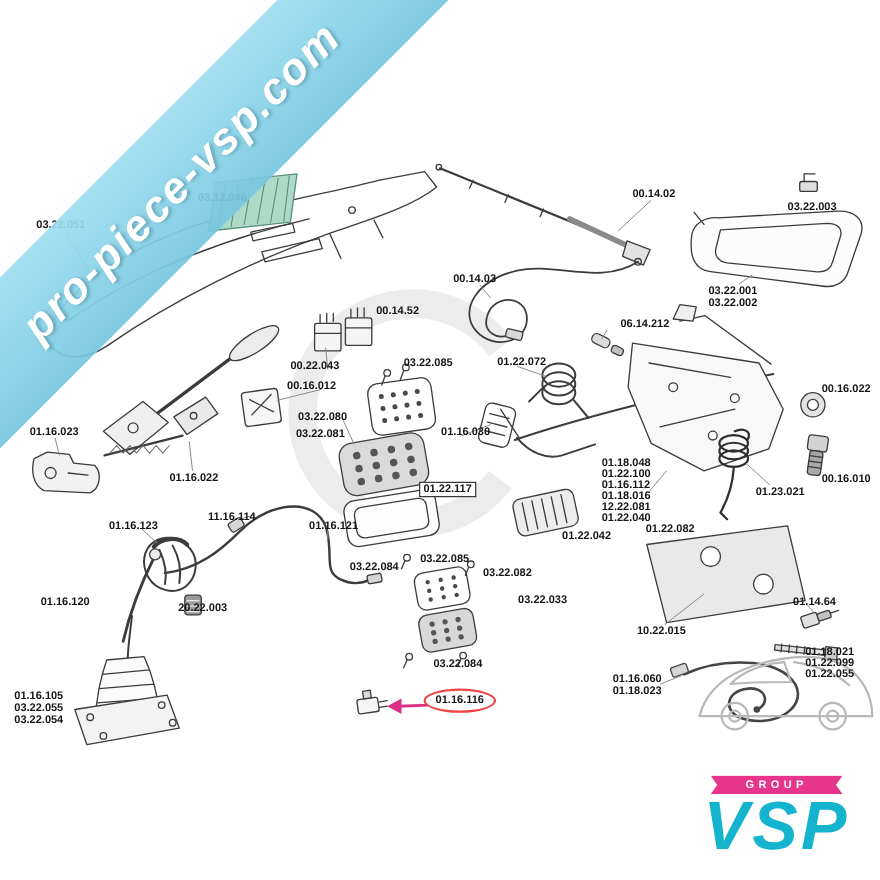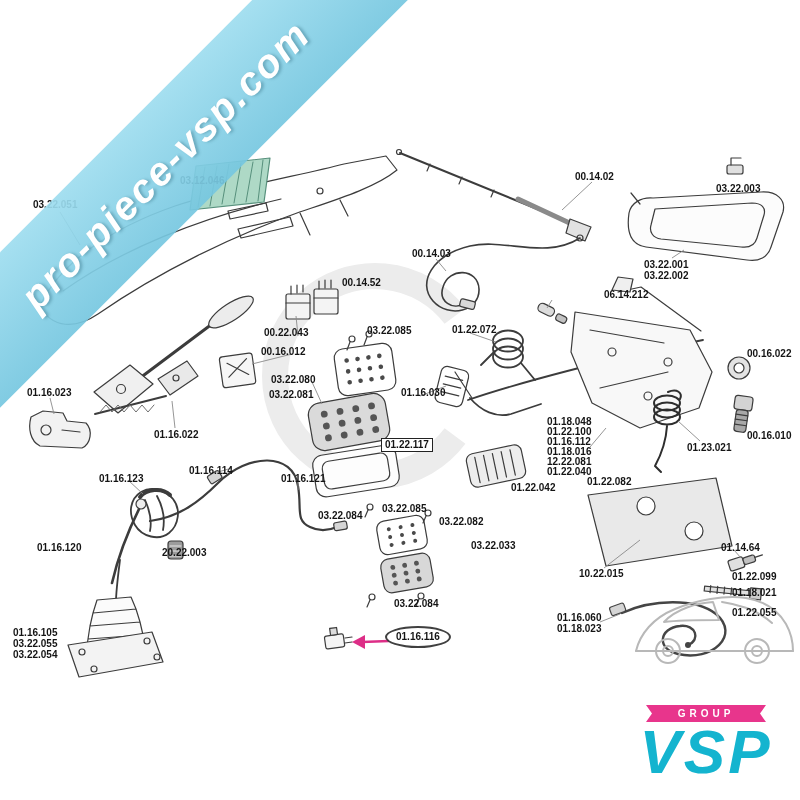--- a/index.html
+++ b/index.html
@@ -6,21 +6,21 @@
   .stage{position:relative;width:800px;height:800px;overflow:hidden;background:#fff;
          font-family:"Liberation Sans",sans-serif;}
   svg.diagram{position:absolute;left:0;top:0;z-index:1;}
   .copyright{position:absolute;left:188px;top:476px;z-index:2;font-size:36px;font-weight:bold;
              color:#c7c7c7;opacity:.55;letter-spacing:4px;white-space:nowrap;}
   .copyright i{font-style:italic;letter-spacing:1px;}
   .labels{position:absolute;left:0;top:0;width:800px;height:800px;z-index:3;}
   .part-label{position:absolute;font-size:10px;font-weight:bold;color:#141414;
               white-space:nowrap;line-height:1;}
   .part-label.boxed{border:1px solid #222;background:#fff;padding:1px 3px;}
-  .part-label.circled{border:2px solid #404040;border-radius:50%;padding:4px 9px;
+  .part-label.circled{border:2px solid #ef4444;border-radius:50%;padding:4px 9px;
                       margin-left:-9px;margin-top:-6px;background:rgba(255,255,255,.25);}
   .ribbon{position:absolute;left:-135px;top:110px;width:600px;height:110px;z-index:4;
           transform:rotate(-45deg);display:flex;align-items:center;justify-content:center;
           background:linear-gradient(180deg,rgba(158,221,239,.92),rgba(118,199,224,.92));}
   .ribbon span{font-size:40px;font-weight:bold;font-style:italic;color:#fff;letter-spacing:2px;
                text-shadow:2px 2px 3px rgba(60,120,140,.45);}
   .logo{position:absolute;right:8px;bottom:18px;z-index:5;width:172px;text-align:center;}
   .logo .pro{font-size:58px;font-weight:bold;font-style:italic;color:#14b4cf;line-height:.92;
              position:relative;display:inline-block;}
   .logo .pro .dot{position:absolute;right:-12px;top:4px;width:11px;height:11px;border-radius:50%;
@@ -349,21 +349,21 @@
 
   <div class="labels">
       <span class="part-label" style="left: 33px; top: 200px;">03.22.051</span>
       <span class="part-label" style="left: 180px; top: 176px;">03.12.046</span>
       <span class="part-label" style="left: 575px; top: 172px;">00.14.02</span>
       <span class="part-label" style="left: 716px; top: 184px;">03.22.003</span>
       <span class="part-label" style="left: 412px; top: 249px;">00.14.03</span>
       <span class="part-label" style="left: 644px; top: 260px;">03.22.001</span>
       <span class="part-label" style="left: 644px; top: 271px;">03.22.002</span>
       <span class="part-label" style="left: 342px; top: 278px;">00.14.52</span>
-      <span class="part-label" style="left: 560px; top: 290px; padding-left: 44px;">06.14.212</span>
+      <span class="part-label" style="left: 520px; top: 290px; padding-left: 44px;">06.14.212</span>
       <span class="part-label" style="left: 264px; top: 328px;">00.22.043</span>
       <span class="part-label" style="left: 367px; top: 326px;">03.22.085</span>
       <span class="part-label" style="left: 452px; top: 325px;">01.22.072</span>
       <span class="part-label" style="left: 261px; top: 347px;">00.16.012</span>
       <span class="part-label" style="left: 747px; top: 349px;">00.16.022</span>
       <span class="part-label" style="left: 271px; top: 375px;">03.22.080</span>
       <span class="part-label" style="left: 269px; top: 390px;">03.22.081</span>
       <span class="part-label" style="left: 401px; top: 388px;">01.16.030</span>
       <span class="part-label" style="left: 27px; top: 388px;">01.16.023</span>
       <span class="part-label" style="left: 154px; top: 430px;">01.16.022</span>
@@ -372,32 +372,32 @@
       <span class="part-label" style="left: 547px; top: 417px;">01.18.048</span>
       <span class="part-label" style="left: 547px; top: 427px;">01.22.100</span>
       <span class="part-label" style="left: 547px; top: 437px;">01.16.112</span>
       <span class="part-label" style="left: 547px; top: 447px;">01.18.016</span>
       <span class="part-label" style="left: 547px; top: 457px;">12.22.081</span>
       <span class="part-label" style="left: 547px; top: 467px;">01.22.040</span>
       <span class="part-label" style="left: 547px; top: 477px; margin-left: 40px;">01.22.082</span>
       <span class="part-label boxed" style="left: 381px; top: 438px;">01.22.117</span>
       <span class="part-label" style="left: 511px; top: 483px;">01.22.042</span>
       <span class="part-label" style="left: 99px; top: 474px;">01.16.123</span>
-      <span class="part-label" style="left: 189px; top: 466px;">01.16.114</span>
+      <span class="part-label" style="left: 189px; top: 466px;">11.16.114</span>
       <span class="part-label" style="left: 281px; top: 474px;">01.16.121</span>
       <span class="part-label" style="left: 318px; top: 511px;">03.22.084</span>
       <span class="part-label" style="left: 382px; top: 504px;">03.22.085</span>
       <span class="part-label" style="left: 439px; top: 517px;">03.22.082</span>
       <span class="part-label" style="left: 439px; top: 541px; padding-left: 32px;">03.22.033</span>
       <span class="part-label" style="left: 162px; top: 548px;">20.22.003</span>
       <span class="part-label" style="left: 37px; top: 543px;">01.16.120</span>
       <span class="part-label" style="left: 579px; top: 569px;">10.22.015</span>
       <span class="part-label" style="left: 721px; top: 543px;">01.14.64</span>
       <span class="part-label" style="left: 732px; top: 588px;">01.18.021</span>
-      <span class="part-label" style="left: 732px; top: 572px;">01.22.099</span>
+      <span class="part-label" style="left: 732px; top: 598px;">01.22.099</span>
       <span class="part-label" style="left: 732px; top: 608px;">01.22.055</span>
       <span class="part-label" style="left: 394px; top: 599px;">03.22.084</span>
       <span class="part-label" style="left: 13px; top: 628px;">01.16.105</span>
       <span class="part-label" style="left: 13px; top: 639px;">03.22.055</span>
       <span class="part-label" style="left: 13px; top: 650px;">03.22.054</span>
       <span class="part-label" style="left: 557px; top: 613px;">01.16.060</span>
       <span class="part-label" style="left: 557px; top: 624px;">01.18.023</span>
       <span class="part-label circled" style="left: 394px; top: 632px;">01.16.116</span>
     </div>
 

